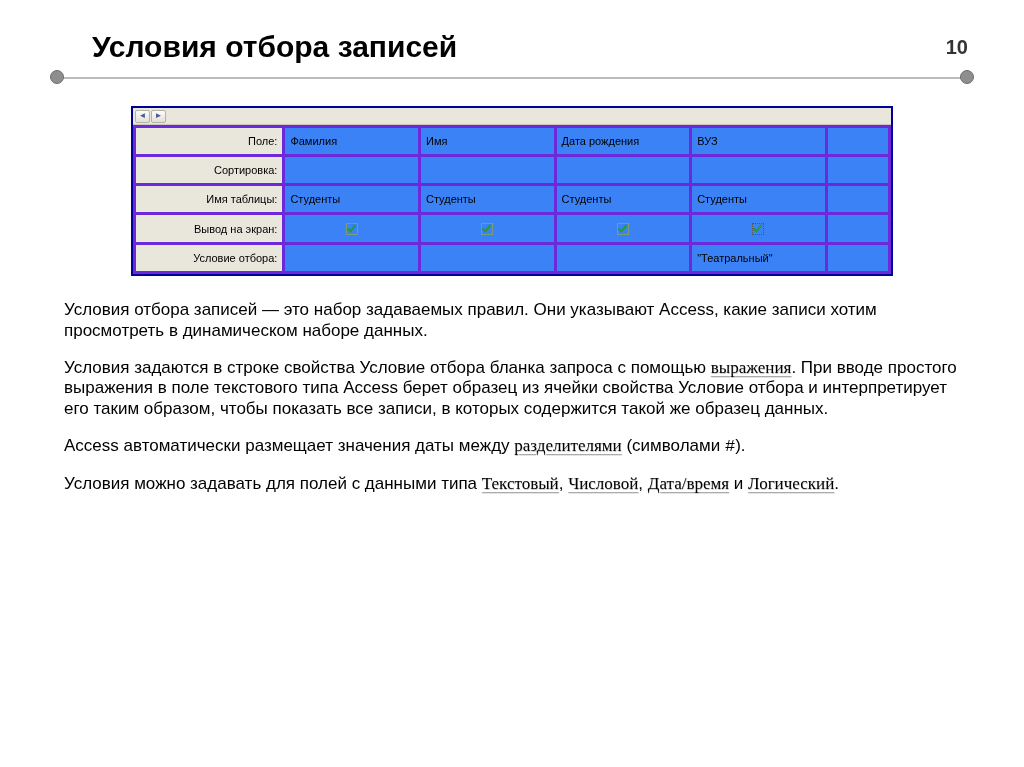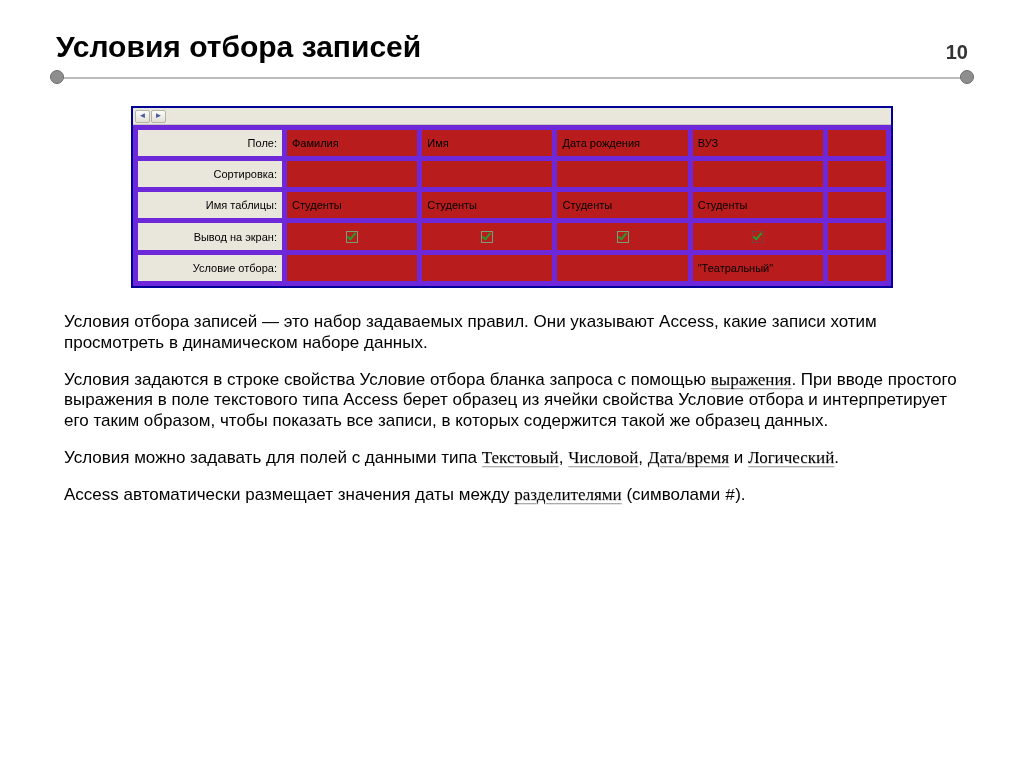--- a/index.html
+++ b/index.html
@@ -11,22 +11,23 @@
     height: 767px;
     overflow: hidden;
   }
   .slide {
     padding: 30px 56px 30px 56px;
     position: relative;
   }
   .header-row {
     display: flex;
     justify-content: space-between;
-    align-items: flex-end;
+    align-items: center;
     margin-bottom: 6px;
+    margin-left: 36px;
   }
   h1 {
     font-size: 30px;
     font-weight: bold;
     margin: 0;
     color: #000;
   }
   .page-num {
     font-size: 20px;
     font-weight: bold;
@@ -85,34 +86,34 @@
     color: #4a5a9a;
     line-height: 1;
   }
   .grid-table {
     border-collapse: collapse;
     width: 100%;
     font-size: 11px;
     background: #fff;
   }
   .grid-table td {
-    border: 5px solid #6d28d9;
+    border: 3px solid #6d28d9;
     height: 18px;
     padding: 7px 5px;
     white-space: nowrap;
     overflow: hidden;
     margin-top: 16px;
   }
   .row-label {
     background: #e9e6dc;
     text-align: right;
     width: 130px;
     color: #000;
   }
-  .col-cell { width: 118px; background: #b91c1c; }
+  .col-cell { width: 118px; background: #3b82f6; }
   .col-cell.last { width: 55px; }
   .check-cell { text-align: center; padding: 0; }
   .chk {
     display: inline-block;
     width: 12px;
     height: 12px;
     border: 1px solid #7a9e7a;
     position: relative;
     vertical-align: middle;
   }
@@ -213,20 +214,20 @@
   </div>
 
   <div class="body-text">
     <p>Условия отбора записей — это набор задаваемых правил. Они указывают Access, какие записи хотим просмотреть в динамическом наборе данных.</p>
 
     <p>
       <span>Условия задаются в строке свойства </span><span class="italic">Условие отбора</span><span> бланка запроса с помощью </span><span class="ushadow">выражения</span><span>. При  вводе простого выражения в поле текстового типа Access берет образец из ячейки свойства Условие отбора и интерпретирует его таким образом, чтобы показать все записи, в которых содержится такой же образец данных.</span>
     </p>
 
     <p>
+      <span>Access автоматически размещает значения даты между </span><span class="mono ushadow">разделителями</span><span> (символами </span><span class="mono">#</span><span>).</span>
+    </p>
+
+    <p>
       <span>Условия можно задавать для полей с данными типа </span><span class="mono ushadow">Текстовый</span><span>, </span><span class="mono ushadow">Числовой</span><span>, </span><span class="mono ushadow">Дата/время</span><span> и </span><span class="mono ushadow">Логический</span><span>.</span>
     </p>
-
-    <p>
-      <span>Access автоматически размещает значения даты между </span><span class="mono ushadow">разделителями</span><span> (символами </span><span class="mono">#</span><span>).</span>
-    </p>
   </div>
 </div>
 
 </body></html>

